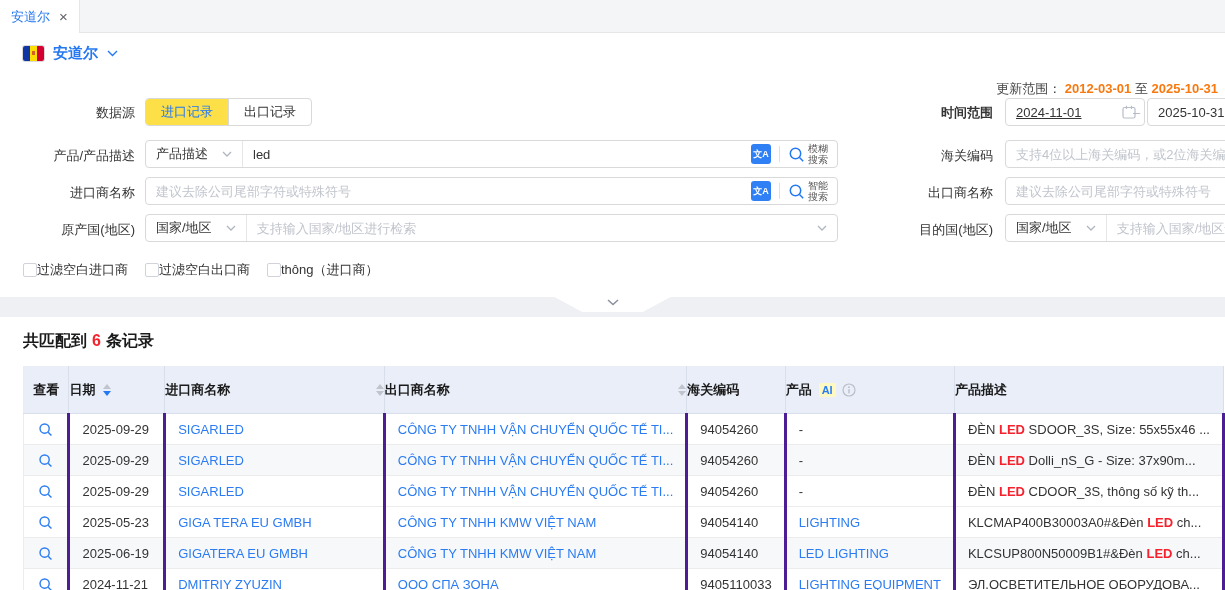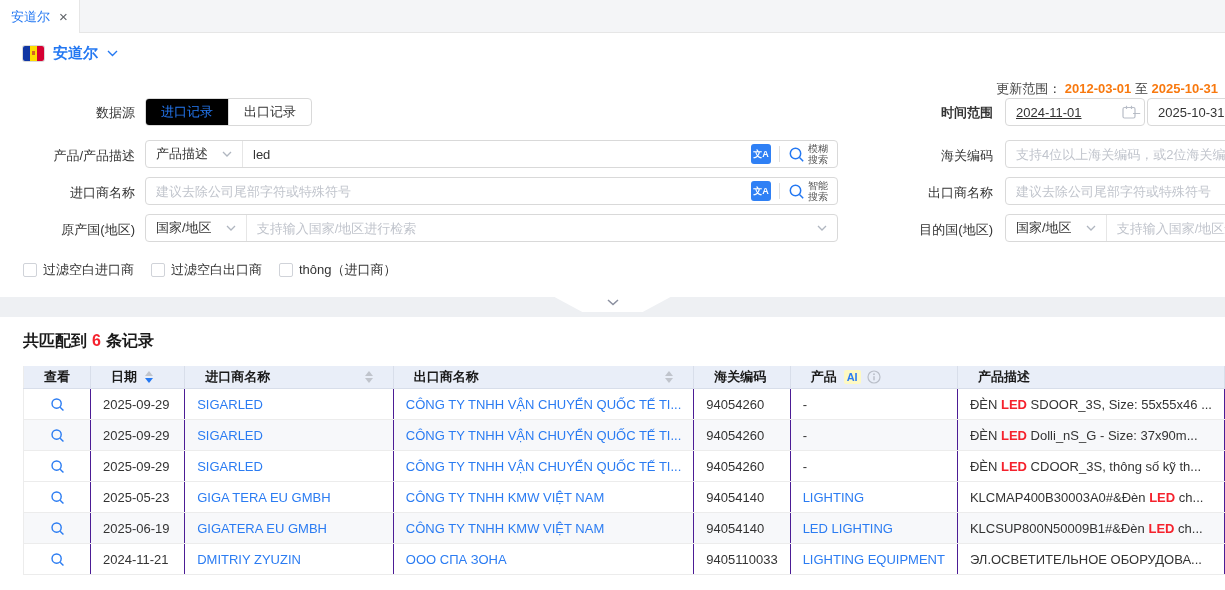--- a/index.html
+++ b/index.html
@@ -33,37 +33,37 @@
   .f-select{display:flex;align-items:center;gap:14px;padding:0 10px;height:100%;border-right:1px solid #e6e6e6;white-space:nowrap;}
   .f-icons{display:flex;align-items:center;gap:8px;padding:0 9px;white-space:nowrap;}
   .tr-icon{width:20px;height:20px;border-radius:3px;background:#2f80f5;color:#fff;font-size:9px;font-weight:bold;
            display:flex;align-items:center;justify-content:center;cursor:pointer;}
   .vdiv{width:1px;height:16px;background:#e0e0e0;}
   .search-btn{display:flex;align-items:center;gap:3px;cursor:pointer;}
   .search-label{font-size:10px;line-height:11px;color:#555;}
   .seg-group{position:absolute;left:145px;top:98px;height:28px;display:flex;border:1px solid #d9d9d9;border-radius:4px;
              overflow:hidden;background:#fff;box-sizing:border-box;}
   .seg{padding:0 15px;display:flex;align-items:center;cursor:pointer;color:#333;}
-  .seg.active{background:#000000;color:#2478f2;}
+  .seg.active{background:#fde047;color:#2478f2;}
   .seg + .seg{border-left:1px solid #d9d9d9;}
   .checkboxes{position:absolute;left:23px;top:261px;display:flex;gap:17px;align-items:center;}
-  .cb{display:flex;gap:6px;align-items:center;cursor:pointer;}
+  .cb{display:flex;gap:0;align-items:center;cursor:pointer;}
   .cb .box{width:14px;height:14px;border:1px solid #d0d3d9;border-radius:2px;background:#fff;box-sizing:border-box;}
   
   .band{position:absolute;left:0;top:297px;width:1225px;height:20px;background:#eef0f3;}
   .collapse-tab{position:absolute;left:50%;transform:translateX(-50%);top:0;width:116px;height:15px;background:#fff;
                 clip-path:polygon(0 0,100% 0,76% 100%,24% 100%);display:flex;align-items:flex-start;justify-content:center;cursor:pointer;}
   
   .results{position:absolute;left:0;top:317px;width:1225px;height:273px;background:#fff;}
   .summary{position:absolute;left:23px;top:14px;font-weight:bold;color:#1a1a1a;font-size:16px;}
   .summary .count{color:#f5222d;margin:0 5px;}
   table{position:absolute;left:23px;top:49px;border-collapse:collapse;table-layout:fixed;border-left:1px solid #ececec;}
-  th{background:#e9eef8;height:22px;font-weight:bold;font-size:13px;text-align:left;padding:0 20px;
+  th{background:#e9eef8;height:47px;font-weight:bold;font-size:13px;text-align:left;padding:0 0;
      border-right:1px solid #d8deea;border-bottom:1px solid #d8deea;color:#1a1a1a;white-space:nowrap;overflow:hidden;}
-  td{height:30px;padding:0 12px;border-right:1px solid #4c1d95;border-bottom:1px solid #ececec;
+  td{height:30px;padding:0 12px;border-right:3px solid #4c1d95;border-bottom:1px solid #ececec;
      white-space:nowrap;overflow:hidden;text-overflow:clip;color:#333;}
   tbody tr:nth-child(3n+2) td{background:#f7f8fa;}
   .c{text-align:center;}
   .th-flex{display:flex;align-items:center;}
   .th-between{justify-content:space-between;}
   .sorter{display:inline-flex;flex-direction:column;gap:2px;margin-left:8px;cursor:pointer;}
   .car-up{width:0;height:0;border-left:4px solid transparent;border-right:4px solid transparent;border-bottom:5px solid #c0c4cc;}
   .car-down{width:0;height:0;border-left:4px solid transparent;border-right:4px solid transparent;border-top:5px solid #c0c4cc;}
   .car-down.active{border-top-color:#2478f2;}
   .link{color:#2b7cf2;cursor:pointer;}

